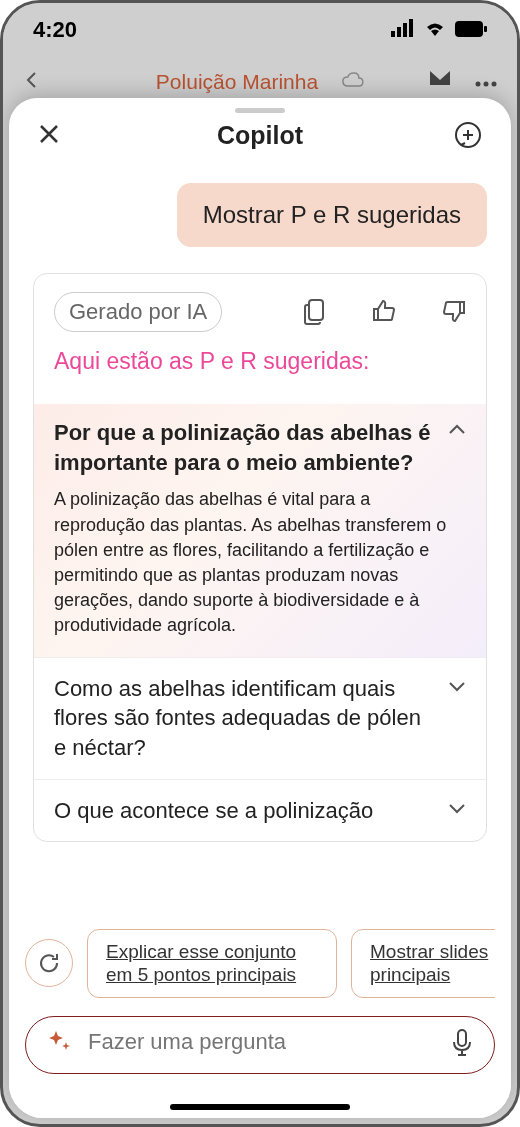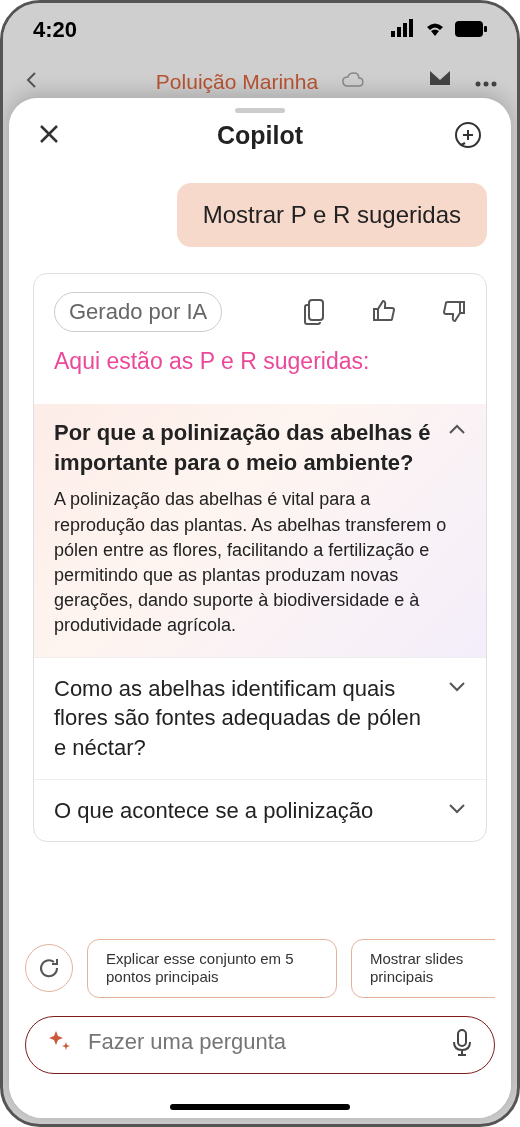--- a/index.html
+++ b/index.html
@@ -120,24 +120,25 @@
       border: 1.5px solid #e2b39b;
       border-radius: 50%;
       display: flex; align-items: center; justify-content: center;
       color: #555;
     }
     .suggestion-chip {
       flex-shrink: 0;
       border: 1.5px solid #e2b39b;
       border-radius: 12px;
       padding: 10px 18px;
-      font-size: 15px; color: #333;
+      font-size: 19px; color: #333;
       line-height: 1.25;
       max-width: 250px;
       white-space: normal;
+      text-decoration: underline;
     }
     .suggestion-chip.cut {
       max-width: 160px;
       overflow: hidden;
     }
     .input-row {
       border: 1px solid #7f1d1d;
       border-radius: 999px;
       display: flex; align-items: flex-start;
       padding: 12px 22px;

